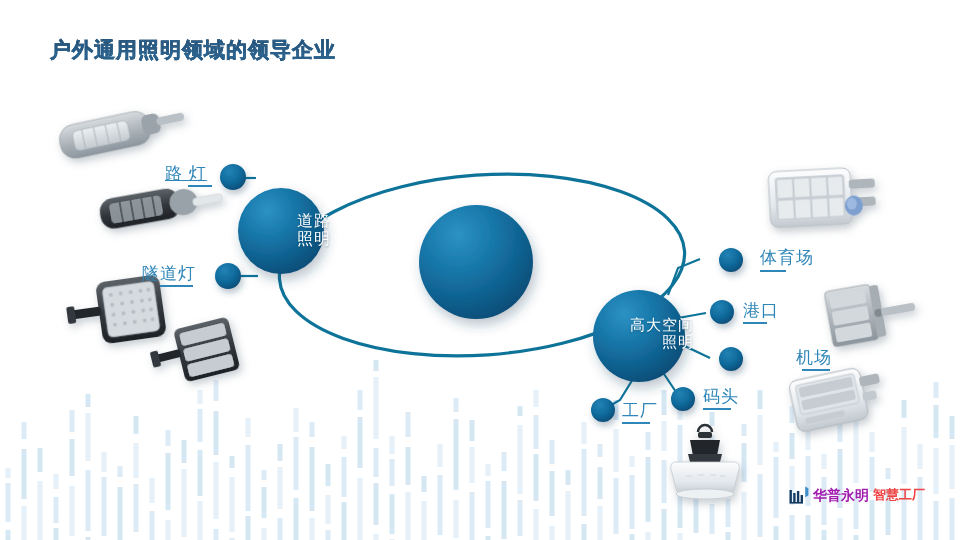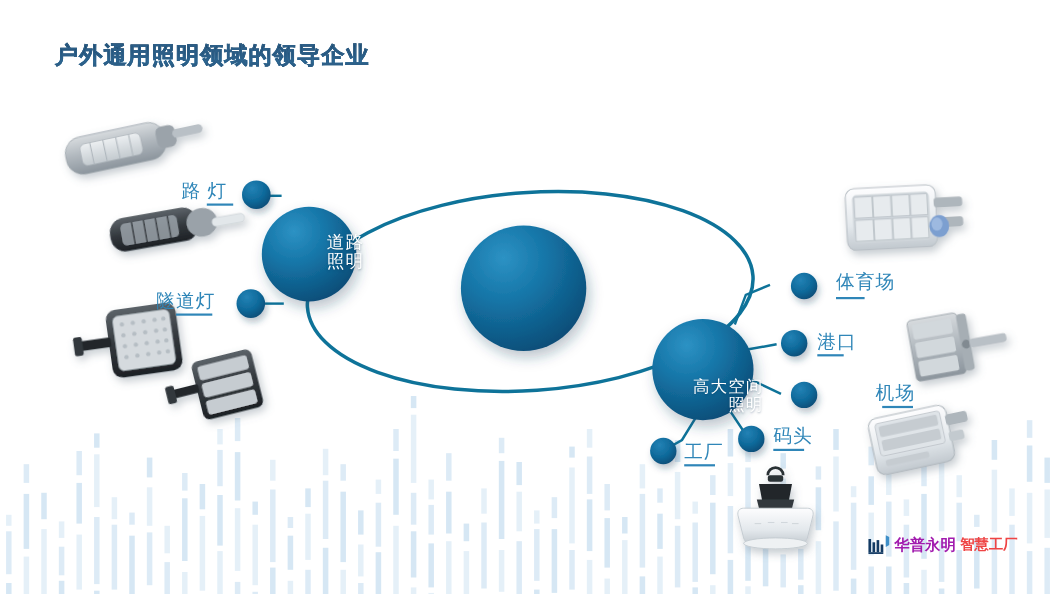--- a/index.html
+++ b/index.html
@@ -428,26 +428,26 @@
     <circle cx="639" cy="336" r="46" fill="url(#gNode)" filter="url(#shadow)"></circle>
     <circle cx="476" cy="262" r="57" fill="url(#gNode)" filter="url(#shadow)"></circle>
   </svg>
 
 
   <div class="nodetxt" style="left:231px;top:212px;width:100px;font-size:16px;">
     <span>道路</span><br>
     <span>照明</span>
   </div>
 
-  <div class="nodetxt" style="left:584px;top:317px;width:110px;font-size:15px;margin-top:27px;">
+  <div class="nodetxt" style="left:584px;top:317px;width:110px;font-size:15px;">
     <span>高大空间</span><br>
     <span>照明</span>
   </div>
 
-  <div class="lbl" style="left:165px;top:165px;">
+  <div class="lbl" style="left:165px;top:165px;text-decoration:underline;">
     <span>路 灯</span>
     <span class="ul" style="width:24px;margin-left:23px;"></span>
   </div>
 
   <div class="lbl" style="left:142px;top:265px;">
     <span>隧道灯</span>
     <span class="ul" style="width:33px;margin-left:18px;"></span>
   </div>
 
   <div class="lbl" style="left:760px;top:250px;font-family:Liberation Mono, monospace;">

